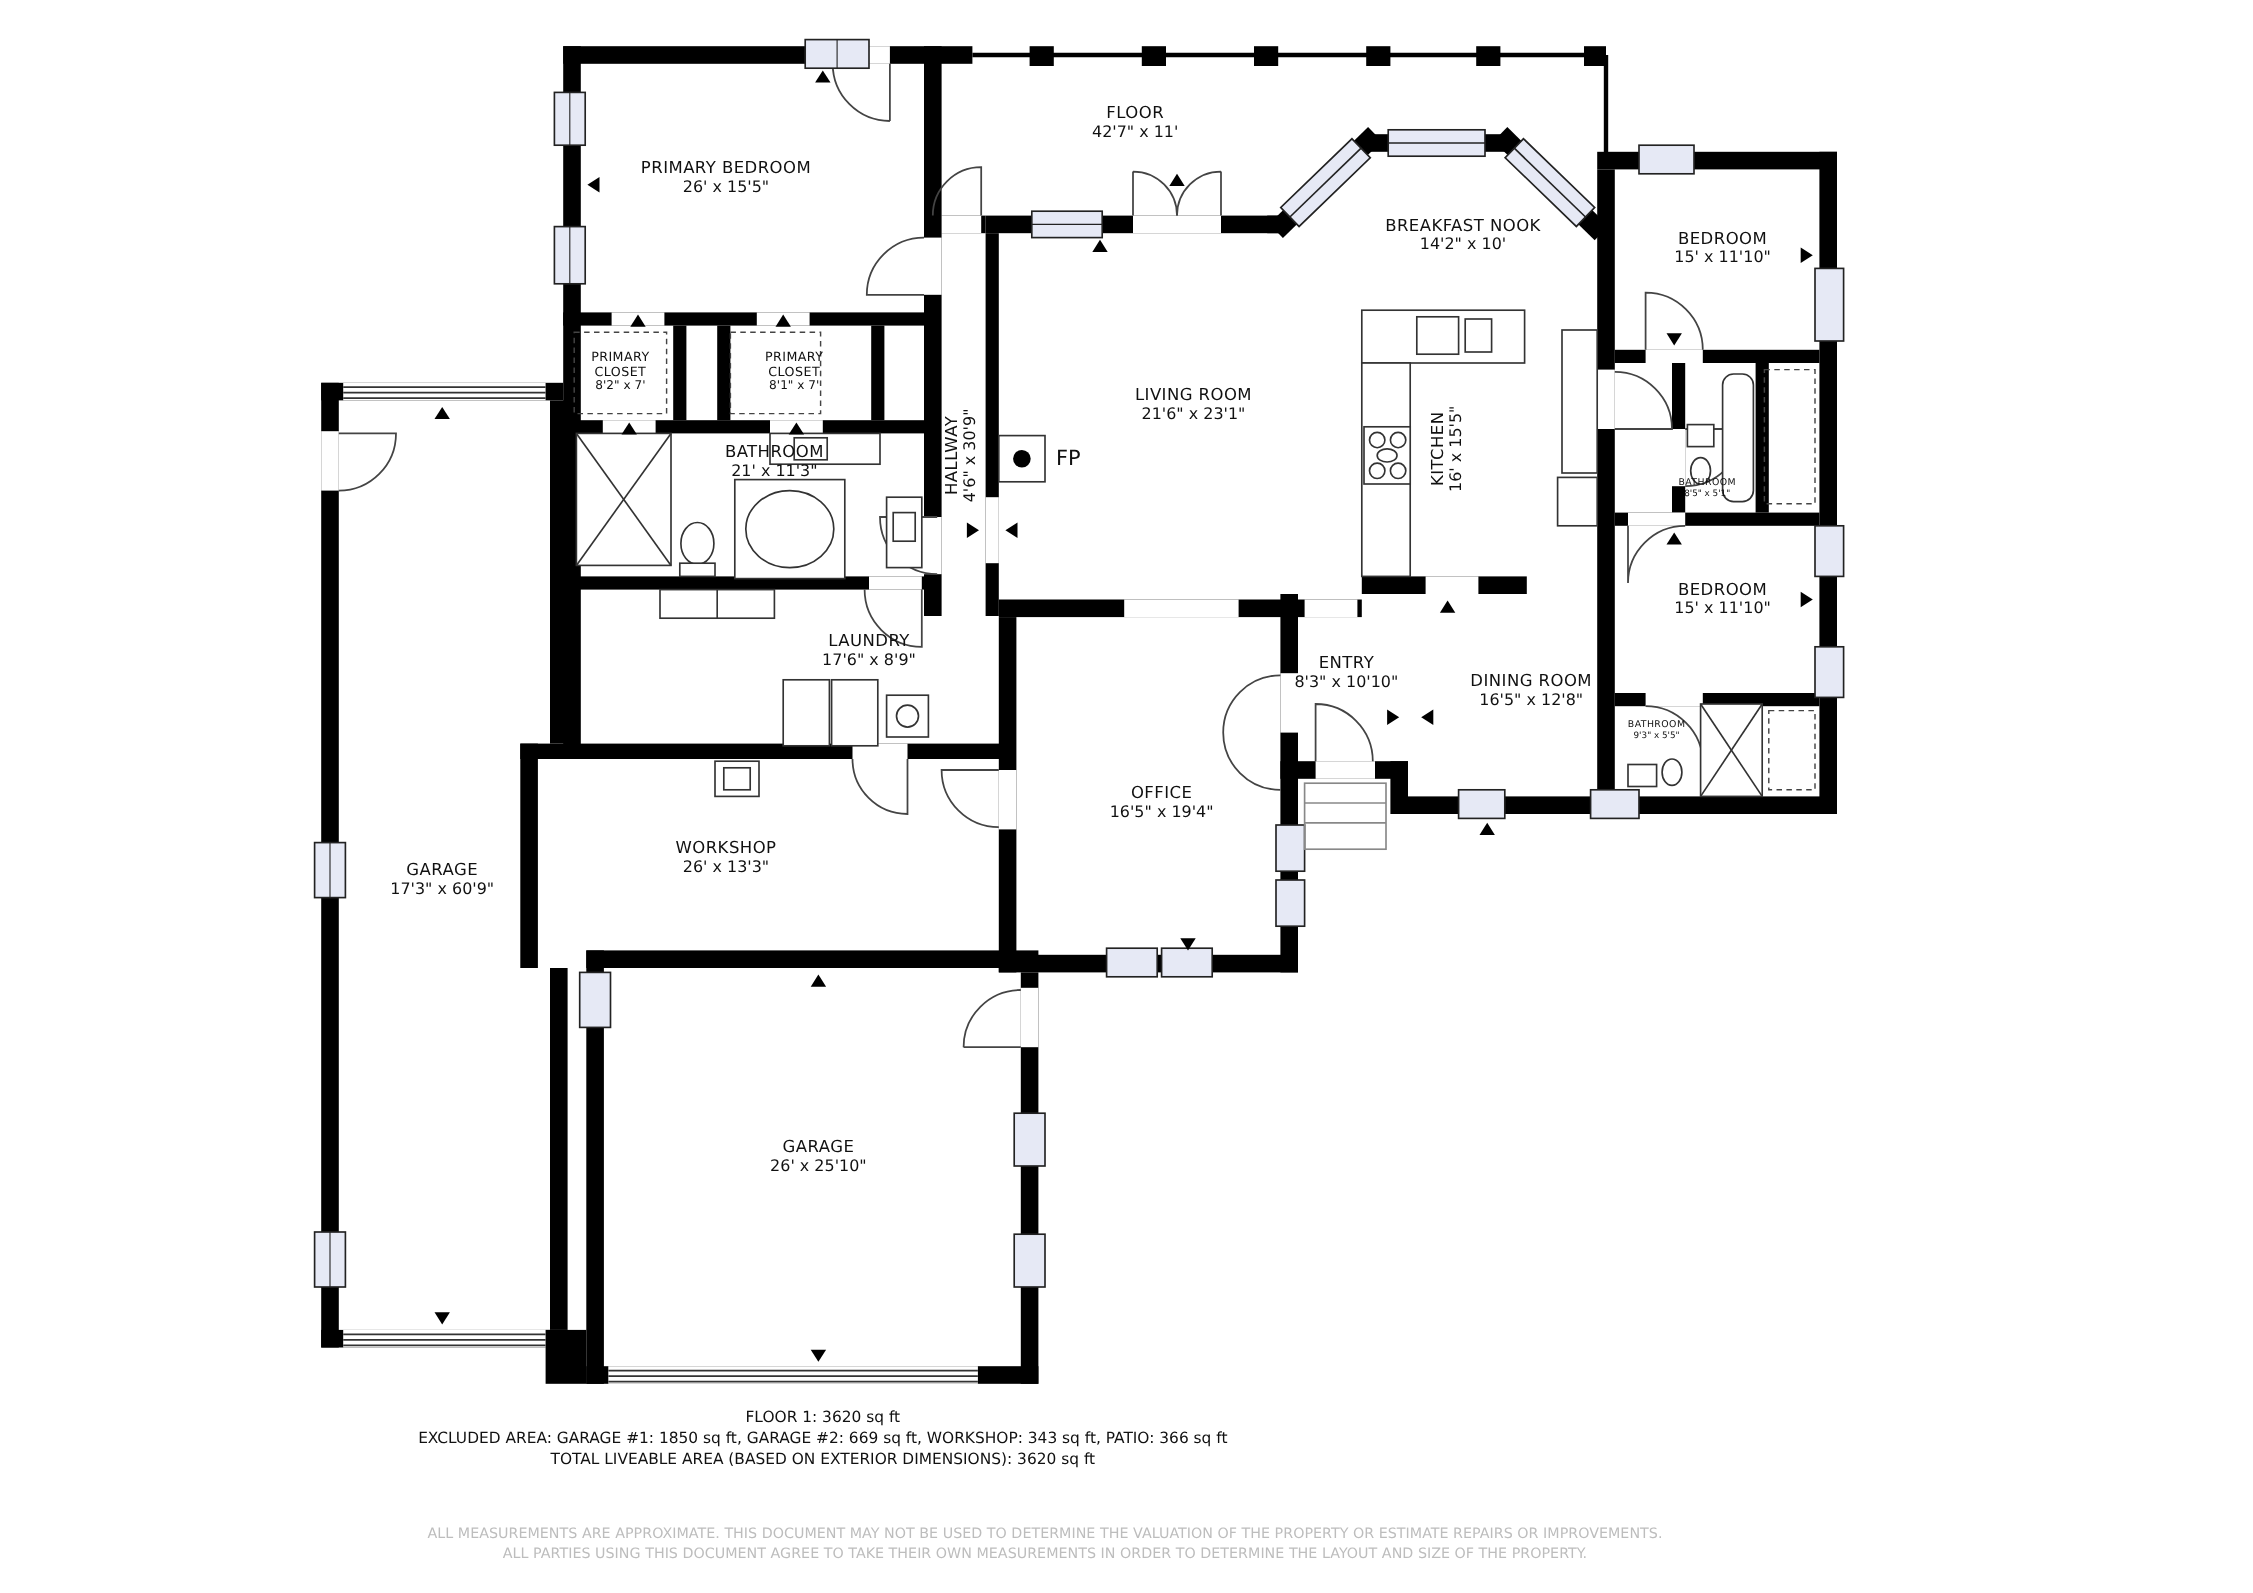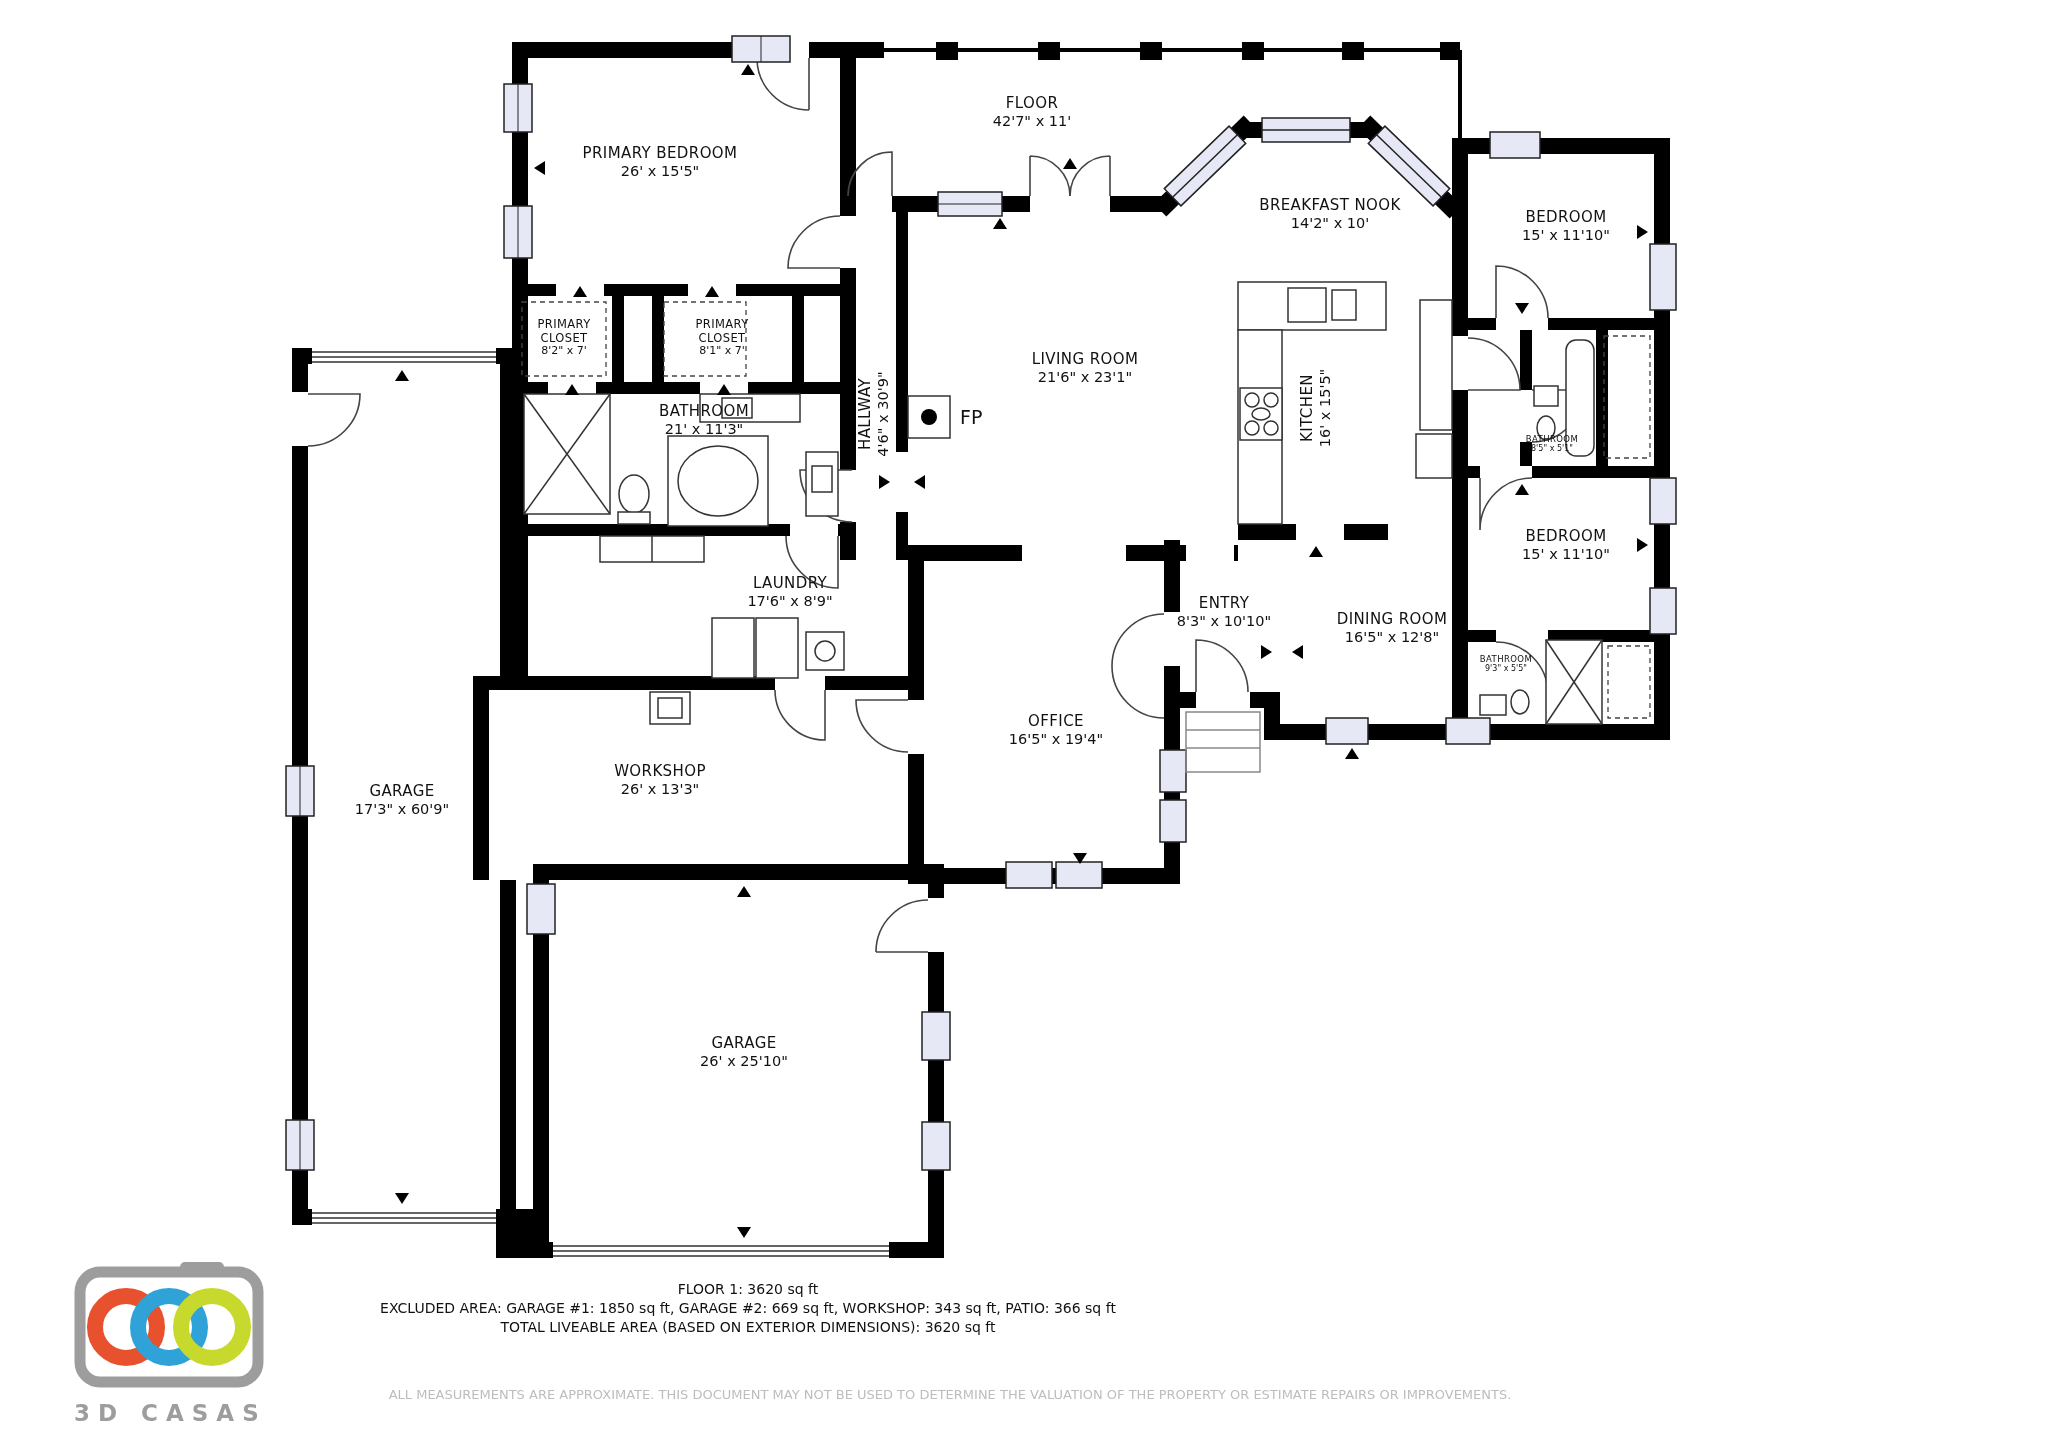--- a/index.html
+++ b/index.html
@@ -396,26 +396,17 @@
     </div>
   <div class="lbl fp" style="left:960px;top:417px">FP</div>
 
   <div id="footer">
     <div class="ln">FLOOR 1: 3620 sq ft</div>
     <div class="ln">EXCLUDED AREA: GARAGE #1: 1850 sq ft, GARAGE #2: 669 sq ft, WORKSHOP: 343 sq ft, PATIO: 366 sq ft</div>
     <div class="ln">TOTAL LIVEABLE AREA (BASED ON EXTERIOR DIMENSIONS): 3620 sq ft</div>
   </div>
   <div id="disclaimer">
     <div>ALL MEASUREMENTS ARE APPROXIMATE. THIS DOCUMENT MAY NOT BE USED TO DETERMINE THE VALUATION OF THE PROPERTY OR ESTIMATE REPAIRS OR IMPROVEMENTS.</div>
+    <div>ALL PARTIES USING THIS DOCUMENT AGREE TO TAKE THEIR OWN MEASUREMENTS IN ORDER TO DETERMINE THE LAYOUT AND SIZE OF THE PROPERTY.</div>
   </div>
 
-  <div id="logo">
-    <svg width="190" height="128" viewBox="0 0 190 128">
-      <rect x="106" y="0" width="44" height="18" rx="5" fill="#9d9d9d"></rect>
-      <rect x="6" y="10" width="178" height="110" rx="20" fill="#ffffff" stroke="#9d9d9d" stroke-width="11"></rect>
-      <circle cx="52" cy="65" r="31" fill="none" stroke="#e8512e" stroke-width="16"></circle>
-      <circle cx="95" cy="65" r="31" fill="none" stroke="#2fa3d7" stroke-width="16"></circle>
-      <circle cx="138" cy="65" r="31" fill="none" stroke="#c8d92e" stroke-width="16"></circle>
-    </svg>
-    <div class="logo-text">3D CASAS</div>
-  </div>
 
 </div>
 
 </body></html>

